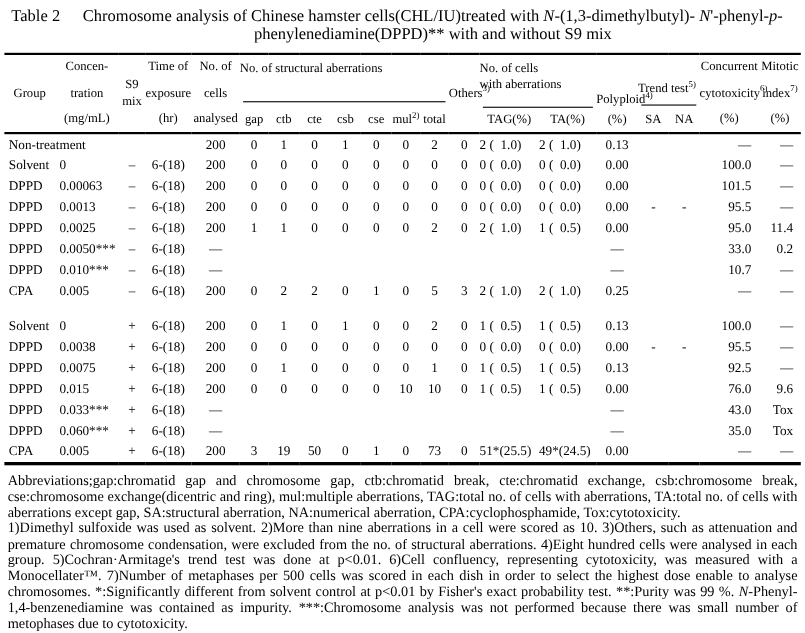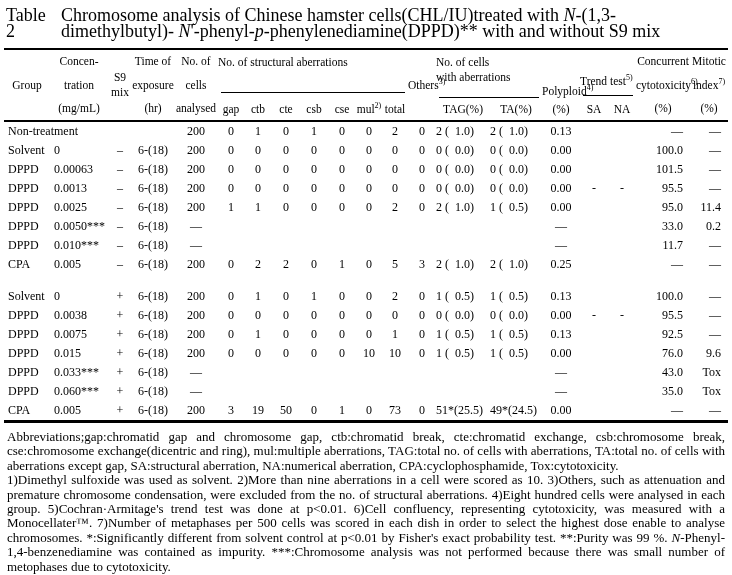--- a/index.html
+++ b/index.html
@@ -1,20 +1,20 @@
 <!DOCTYPE html>
 <html><head>
 <meta charset="utf-8">
 <style>
   html,body{margin:0;padding:0;background:#fff;color:#000;}
   body{width:732px;height:575px;font-family:"Liberation Serif","DejaVu Serif",serif;-webkit-font-smoothing:antialiased;}
   .page{padding:6px 4px 0 4px;box-sizing:border-box;}
 
   
-  .title-row{display:flex;font-size:18px;line-height:15.5px;margin:2px 2px 9px 2px;}
+  .title-row{display:flex;font-size:15px;line-height:15.5px;margin:2px 2px 9px 2px;text-align:center;}
   .title-label{width:53px;flex:0 0 53px;}
   .title-caption{flex:1;padding-left:2px;}
 
   
   table{border-collapse:collapse;table-layout:fixed;width:724px;margin:0 auto;
         border-top:2px solid #000;border-bottom:3px solid #000;}
   thead{border-bottom:2px solid #000;}
   th{padding:0;font-weight:normal;font-size:11.5px;vertical-align:top;}
   .vw{display:flex;flex-direction:column;height:70px;line-height:15px;text-align:center;}
   .vw.center{justify-content:center;}
@@ -318,21 +318,21 @@
           <td class="c-c"></td>
           <td class="c-c"></td>
           <td class="c-c"></td>
           <td class="c-c"></td>
           <td class="c-c"></td>
           <td class="c-p"></td>
           <td class="c-p"></td>
           <td class="c-c">—</td>
           <td class="c-c"></td>
           <td class="c-c"></td>
-          <td class="c-r">11.7</td>
+          <td class="c-r">10.7</td>
           <td class="c-r">—</td>
         </tr>
         <tr>
           <td class="c-l">CPA</td>
           <td class="c-l">0.005</td>
           <td class="c-c">–</td>
           <td class="c-c">6-(18)</td>
           <td class="c-c">200</td>
           <td class="c-c">0</td>
           <td class="c-c">2</td>

